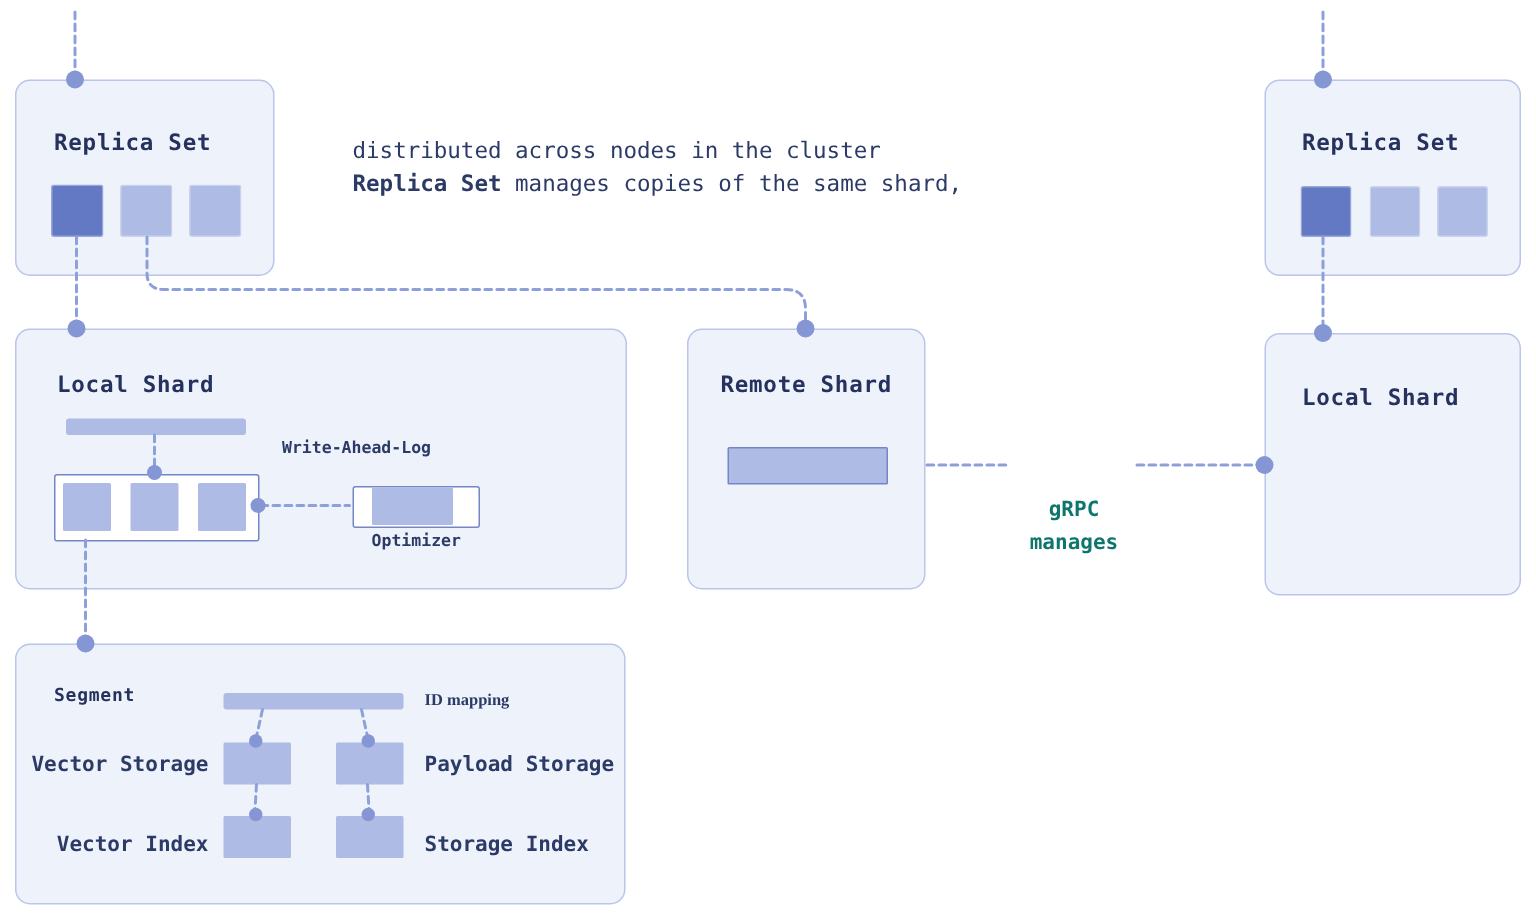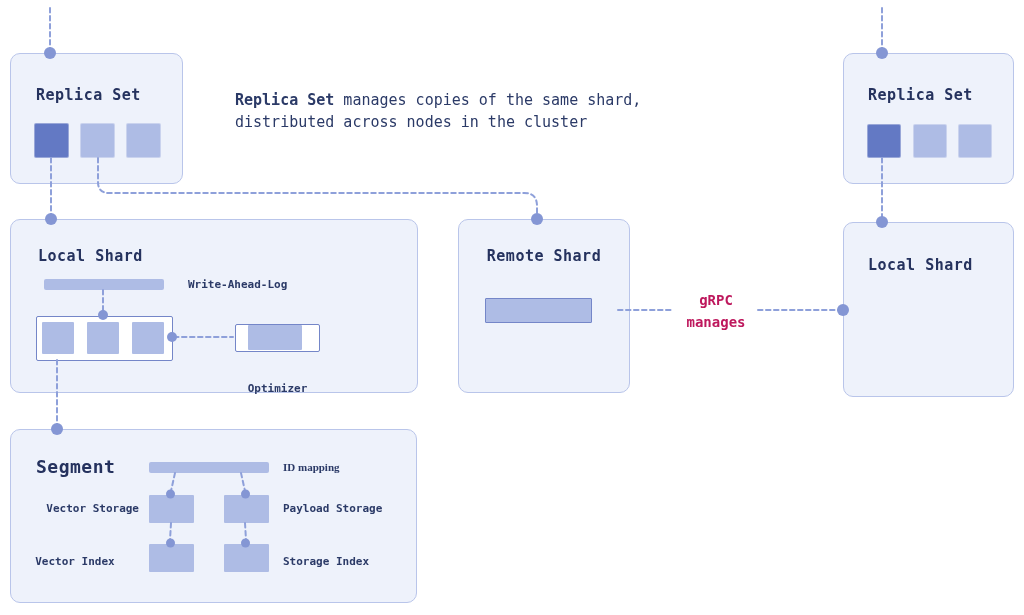--- a/index.html
+++ b/index.html
@@ -16,97 +16,97 @@
   .box-title {
     position:absolute; font-size:15px; font-weight:bold;
     letter-spacing:.5px; white-space:nowrap; color:#25325e;
   }
   .sq { position:absolute; width:35px; height:35px; background:#aebce5; border-radius:2px; border:1px solid rgba(255,255,255,.35); box-sizing:border-box; }
   .sq.dark { background:#6379c4; }
   .bar { position:absolute; background:#aebce5; border-radius:2px; }
   .holder { position:absolute; background:#ffffff; border:1.5px solid #7486c8; border-radius:2px; box-sizing:border-box; }
   .mini { position:absolute; background:#aebce5; border-radius:1px; }
   .small-label { position:absolute; font-size:11px; font-weight:bold; white-space:nowrap; color:#2b3a67; }
-  .rect-label { position:absolute; font-size:11px; font-weight:bold; white-space:nowrap; color:#2b3a67; }
+  .rect-label { position:absolute; font-size:14px; font-weight:bold; white-space:nowrap; color:#2b3a67; }
   .pool {
     position:absolute; background:#aebce5; border:1.5px solid #7486c8; box-sizing:border-box; border-radius:1px;
   }
   .annotation { position:absolute; font-size:15px; line-height:22px; white-space:nowrap; color:#2b3a67; }
   .annotation .b { font-weight:bold; }
-  .grpc-label { position:absolute; font-size:14px; font-weight:bold; line-height:22px; text-align:center; color:#be185d; }
+  .grpc-label { position:absolute; font-size:14px; font-weight:bold; line-height:22px; text-align:center; color:#0f766e;margin-top:40px; }
   .pool-label { position:absolute; font-size:11px; font-weight:bold; line-height:15px; text-align:center; color:#2b3a67; }
   .center { text-align:center; }
   .overlay { position:absolute; left:0; top:0; pointer-events:none; }
 </style>
 </head>
 <body>
 
 <div class="stage">
 
   <div class="box" style="left:10px;top:53px;width:173px;height:131px;">
     <div class="box-title" style="left:25px;top:32px;">Replica Set</div>
     <div class="sq dark" style="left:23px;top:69px;"></div>
     <div class="sq" style="left:69px;top:69px;"></div>
     <div class="sq" style="left:115px;top:69px;"></div>
   </div>
 
   <div class="annotation" style="left:235px;top:89px;">
+    <div>distributed across nodes in the cluster</div>
     <div><span class="b">Replica Set</span><span> manages copies of the same shard,</span></div>
-    <div>distributed across nodes in the cluster</div>
   </div>
 
   <div class="box" style="left:843px;top:53px;width:171px;height:131px;">
     <div class="box-title" style="left:24px;top:32px;">Replica Set</div>
     <div class="sq dark" style="left:23px;top:70px;width:34px;height:34px;"></div>
     <div class="sq" style="left:69px;top:70px;width:34px;height:34px;"></div>
     <div class="sq" style="left:114px;top:70px;width:34px;height:34px;"></div>
   </div>
 
   <div class="box" style="left:10px;top:219px;width:408px;height:174px;">
     <div class="box-title" style="left:27px;top:27px;">Local Shard</div>
     <div class="bar" style="left:33px;top:59px;width:120px;height:11px;"></div>
-    <div class="small-label" style="left:177px;top:58px;">Write-Ahead-Log</div>
+    <div class="small-label" style="left:177px;top:72px;">Write-Ahead-Log</div>
     <div class="holder" style="left:25px;top:96px;width:137px;height:45px;">
       <div class="mini" style="left:5px;top:5px;width:32px;height:32px;"></div>
       <div class="mini" style="left:50px;top:5px;width:32px;height:32px;"></div>
       <div class="mini" style="left:95px;top:5px;width:32px;height:32px;"></div>
     </div>
     <div class="holder" style="left:224px;top:104px;width:85px;height:28px;">
       <div class="mini" style="left:12px;top:0;width:54px;height:25px;"></div>
     </div>
-    <div class="small-label center" style="left:224px;top:134px;width:85px;margin-top:28px;">Optimizer</div>
+    <div class="small-label center" style="left:224px;top:134px;width:85px;">Optimizer</div>
   </div>
 
-  <div class="box" style="left:458px;top:219px;width:172px;height:174px;">
+  <div class="box" style="left:458px;top:219px;width:159px;height:174px;">
     <div class="box-title center" style="left:0;top:27px;width:100%;">Remote Shard</div>
     <div class="pool" style="left:26px;top:78px;width:107px;height:25px;"></div>
   </div>
 
   <div class="grpc-label" style="left:666px;top:289px;width:100px;">
     <div>gRPC</div>
     <div>manages</div>
   </div>
 
   <div class="box" style="left:843px;top:222px;width:171px;height:175px;">
     <div class="box-title" style="left:24px;top:33px;">Local Shard</div>
   </div>
 
   <div class="box" style="left:10px;top:429px;width:407px;height:174px;">
-    <div class="box-title" style="left:25px;top:26px;font-size:18px;">Segment</div>
+    <div class="box-title" style="left:25px;top:26px;font-size:12px;">Segment</div>
     <div class="bar" style="left:138px;top:32px;width:120px;height:11px;"></div>
     <div class="small-label" style="left:272px;top:31px;font-family:Liberation Serif, serif;">ID mapping</div>
 
     <div class="mini" style="left:138px;top:65px;width:45px;height:28px;"></div>
     <div class="mini" style="left:213px;top:65px;width:45px;height:28px;"></div>
     <div class="mini" style="left:138px;top:114px;width:45px;height:28px;"></div>
     <div class="mini" style="left:213px;top:114px;width:45px;height:28px;"></div>
 
     <div class="rect-label" style="left:0;top:72px;width:128px;text-align:right;">Vector Storage</div>
     <div class="rect-label" style="left:272px;top:72px;text-align:right;">Payload Storage</div>
-    <div class="rect-label" style="left:0;top:125px;width:128px;text-align:center;">Vector Index</div>
+    <div class="rect-label" style="left:0;top:125px;width:128px;text-align:right;">Vector Index</div>
     <div class="rect-label" style="left:272px;top:125px;">Storage Index</div>
   </div>
 
   <svg class="overlay" width="1024" height="615" viewBox="0 0 1024 615">
     <g stroke="#8ea0da" stroke-width="2" fill="none" stroke-dasharray="4.5 3.5" stroke-linecap="round">
       <path d="M50 8 V51"></path>
       <path d="M51 158 V217"></path>
       <path d="M98 158 V182 Q98 193 109 193 H524 Q537 193 537 206 V217"></path>
       <path d="M57 360 V427"></path>
       <path d="M103 290 V313"></path>

